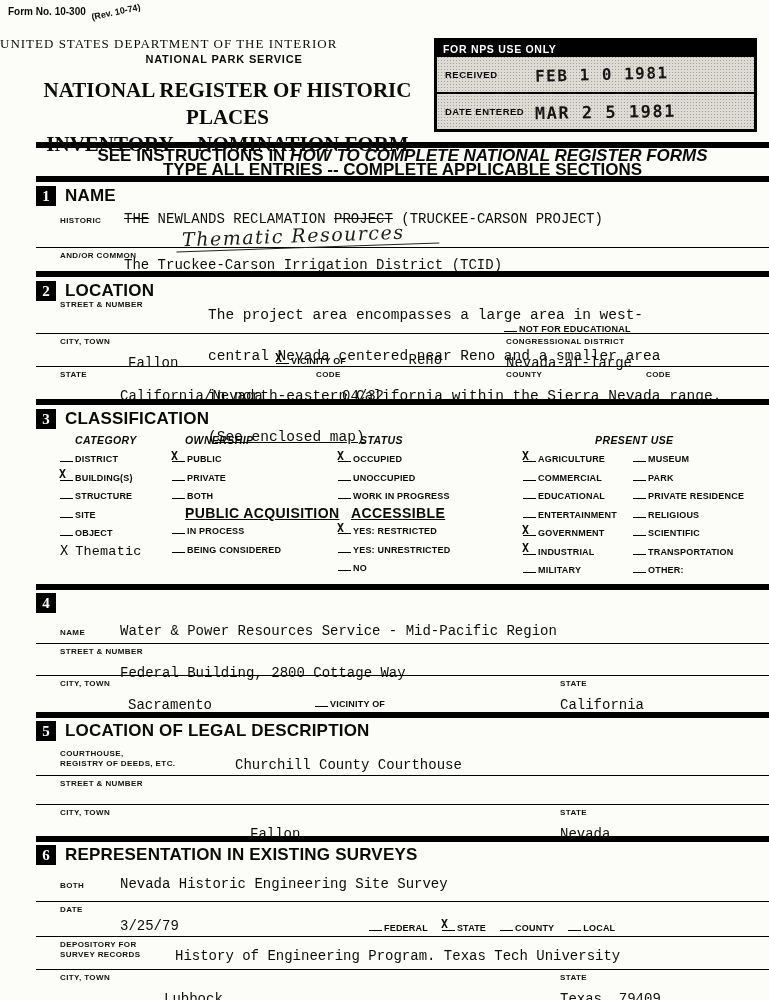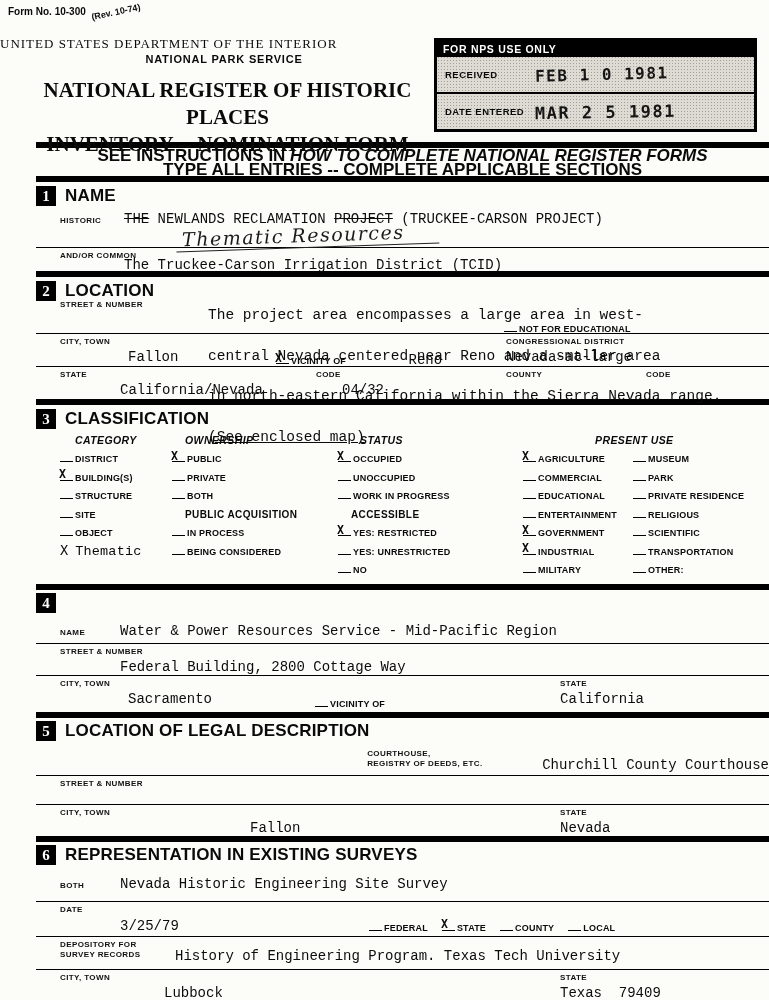--- a/index.html
+++ b/index.html
@@ -36,21 +36,21 @@
   .sec-head { display:flex; align-items:center; gap:9px; margin-left:36px; height:27px; }
   .sec-num { width:20px; height:20px; background:#000; color:#fff; font-weight:bold; font-size:15px; line-height:20px; text-align:center; font-family:"Liberation Serif",serif; flex:0 0 auto; }
   .sec-title { font-size:17px; font-weight:800; letter-spacing:0.2px; white-space:nowrap; }
 
   
   .ck { white-space:nowrap; line-height:16.5px; }
   .ck .d { display:inline-block; width:13px; height:9px; border-bottom:1.5px solid #000; position:relative; margin-right:2px; }
   .ck .m { position:absolute; left:-1px; bottom:-3px; font-family:"DejaVu Sans Mono",monospace; font-weight:bold; font-size:11.5px; }
   .ck .t { font-size:9px; font-weight:bold; letter-spacing:0.2px; }
   .ck.subhead { padding-left:13px; }
-  .ck.subhead .t { font-size:10px; letter-spacing:0.4px; }
+  .ck.subhead .t { font-size:14px; letter-spacing:0.4px;text-decoration:underline; }
   .ck.mono { font-family:"Liberation Mono","DejaVu Sans Mono",monospace; }
   .ck.mono .d { border-bottom:none; width:auto; height:auto; margin-right:0; }
   .ck.mono .m { position:static; font-size:13.5px; font-weight:normal; margin-right:7px; }
   .ck.mono .t { font-size:13.5px; font-weight:normal; font-family:inherit; }
 
   
   .s1-body { position:relative; height:62px; margin-left:36px; }
   .s1-historic-lbl { position:absolute; left:24px; top:7px; }
   .s1-historic-val { position:absolute; left:88px; top:2px; }
   .handwritten { position:absolute; left:140px; top:15px; font-family:"DejaVu Serif",serif; font-style:italic; font-size:19px; letter-spacing:1.5px; transform:rotate(-2deg); border-bottom:1.5px solid #222; padding:0 34px 1px 6px; color:#1b1b1b; z-index:2; }
@@ -68,21 +68,21 @@
   .row { display:flex; margin-left:36px; }
 
   
   .class-heads { display:flex; margin-left:36px; padding-left:24px; height:17px; padding-top:2px; }
   .gh { font-size:10.5px; font-weight:bold; letter-spacing:0.4px;font-style:italic; }
   .class-cols { display:flex; margin-left:36px; padding-left:24px; padding-bottom:5px; }
   .ccol { display:flex; flex-direction:column; }
   .w1{width:112px;} .w2{width:166px;} .w3{width:185px;} .w4{width:110px;} .w5{flex:1;}
 
   .fieldcol { margin-left:36px; padding-top:3px; }
-  .val-gap { margin-top:2px; }
+  .val-gap { margin-top:8px; }
   .lbl2 { line-height:10px; }
 </style>
 </head>
 <body>
 
 <div class="page">
 
   <div class="header">
     <div class="form-no">
       <span>Form No. 10-300</span>
@@ -269,21 +269,21 @@
       <div class="typed val-gap">California</div>
     </div>
   </div>
 
   <div class="bar"></div>
 
   <div class="sec-head">
     <span class="sec-num">5</span>
     <span class="sec-title">LOCATION OF LEGAL DESCRIPTION</span>
   </div>
-  <div class="row" style="height:30px; padding-top:4px;justify-content:flex-end;">
+  <div class="row" style="height:30px; padding-top:4px;">
     <div class="pl24" style="width:199px;">
       <div class="lbl lbl2">COURTHOUSE,</div>
       <div class="lbl lbl2">REGISTRY OF DEEDS, ETC.</div>
     </div>
     <div class="typed" style="padding-top:8px;">Churchill County Courthouse</div>
   </div>
   <div class="hr"></div>
   <div class="fieldcol" style="height:28px;">
     <div class="lbl pl24">STREET &amp; NUMBER</div>
   </div>

